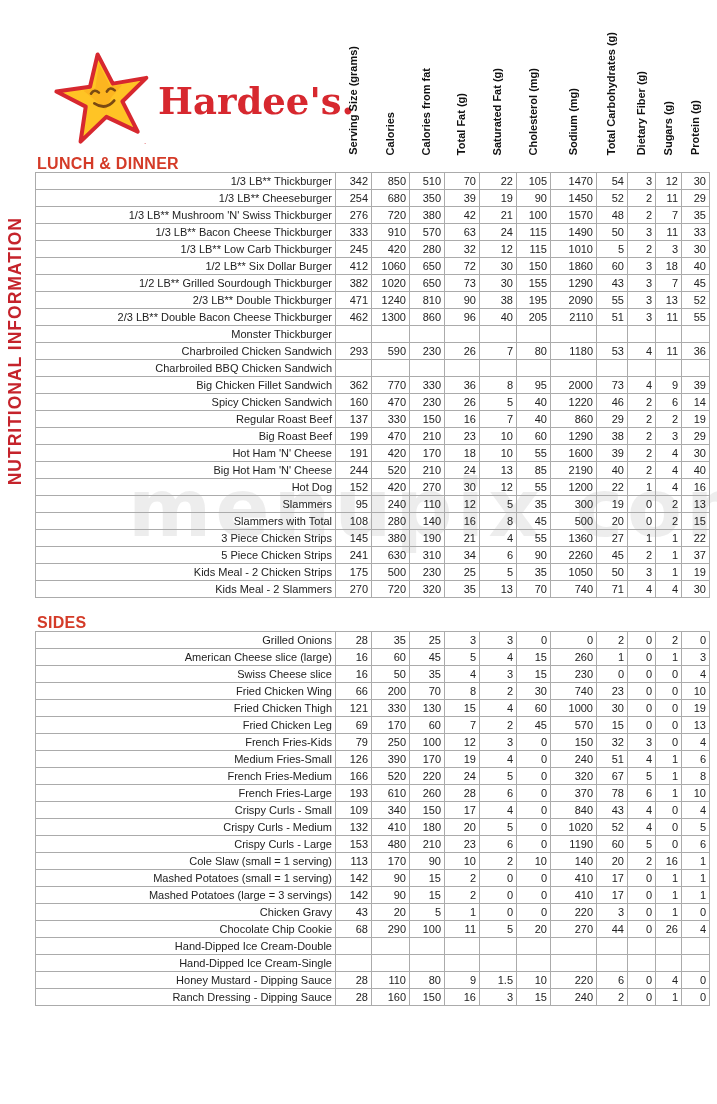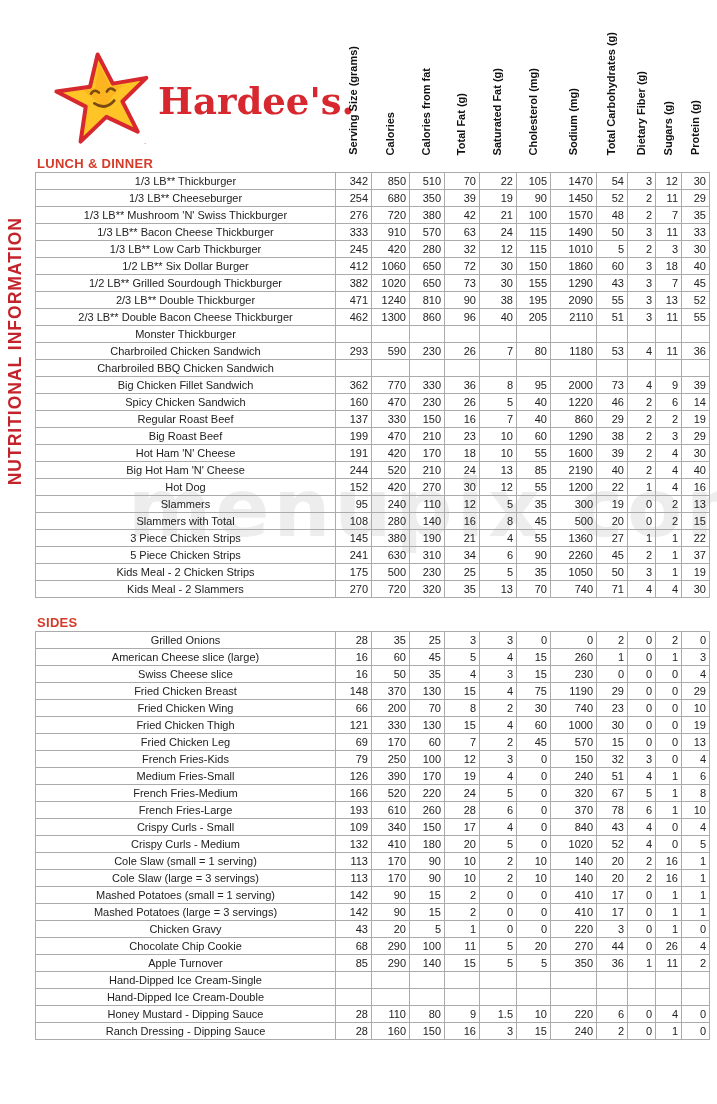--- a/index.html
+++ b/index.html
@@ -25,28 +25,28 @@
 
   
   #main{position:absolute;left:35px;top:8px;width:676px;}
 
   
   #colheads{position:relative;height:147px;margin-left:300px;display:flex;}
   .hcol{display:flex;align-items:flex-end;justify-content:center;height:147px;}
   .hcol span{writing-mode:vertical-rl;transform:rotate(180deg);white-space:nowrap;
           font-weight:bold;font-size:11px;color:#111;line-height:1;}
 
-  .section-title{font-weight:bold;font-size:13px;color:#d43b28;letter-spacing:0.3px;
+  .section-title{font-weight:bold;font-size:16px;color:#d43b28;letter-spacing:0.3px;
           margin:2px 0 2px 2px;height:13px;line-height:13px;}
   .gap{height:16px;}
 
   table.nutri{border-collapse:collapse;table-layout:fixed;width:674px;}
   table.nutri td{border:1px solid #ababab;height:16px;font-size:11px;line-height:12px;
           padding:0 3px;overflow:hidden;white-space:nowrap;}
-  td.name-cell{text-align:center;padding-left:4px;color:#222;}
+  td.name-cell{text-align:right;padding-left:4px;color:#222;}
   td.val-cell{text-align:right;color:#222;}
 </style>
 </head>
 <body>
 
 <div id="page">
 
   <div id="vtitle">
     <span>NUTRITIONAL INFORMATION</span>
   </div>
@@ -530,34 +530,20 @@
             <td class="val-cell">4</td>
             <td class="val-cell">3</td>
             <td class="val-cell">15</td>
             <td class="val-cell">230</td>
             <td class="val-cell">0</td>
             <td class="val-cell">0</td>
             <td class="val-cell">0</td>
             <td class="val-cell">4</td>
           </tr>
           <tr>
-            <td class="name-cell">Fried Chicken Breast</td>
-            <td class="val-cell">148</td>
-            <td class="val-cell">370</td>
-            <td class="val-cell">130</td>
-            <td class="val-cell">15</td>
-            <td class="val-cell">4</td>
-            <td class="val-cell">75</td>
-            <td class="val-cell">1190</td>
-            <td class="val-cell">29</td>
-            <td class="val-cell">0</td>
-            <td class="val-cell">0</td>
-            <td class="val-cell">29</td>
-          </tr>
-          <tr>
             <td class="name-cell">Fried Chicken Wing</td>
             <td class="val-cell">66</td>
             <td class="val-cell">200</td>
             <td class="val-cell">70</td>
             <td class="val-cell">8</td>
             <td class="val-cell">2</td>
             <td class="val-cell">30</td>
             <td class="val-cell">740</td>
             <td class="val-cell">23</td>
             <td class="val-cell">0</td>
@@ -670,48 +656,48 @@
             <td class="val-cell">20</td>
             <td class="val-cell">5</td>
             <td class="val-cell">0</td>
             <td class="val-cell">1020</td>
             <td class="val-cell">52</td>
             <td class="val-cell">4</td>
             <td class="val-cell">0</td>
             <td class="val-cell">5</td>
           </tr>
           <tr>
+            <td class="name-cell">Crispy Curls - Large</td>
+            <td class="val-cell">153</td>
+            <td class="val-cell">480</td>
+            <td class="val-cell">210</td>
+            <td class="val-cell">23</td>
+            <td class="val-cell">6</td>
+            <td class="val-cell">0</td>
+            <td class="val-cell">1190</td>
+            <td class="val-cell">60</td>
+            <td class="val-cell">5</td>
+            <td class="val-cell">0</td>
+            <td class="val-cell">6</td>
+          </tr>
+          <tr>
             <td class="name-cell">Cole Slaw (small = 1 serving)</td>
             <td class="val-cell">113</td>
             <td class="val-cell">170</td>
             <td class="val-cell">90</td>
             <td class="val-cell">10</td>
             <td class="val-cell">2</td>
             <td class="val-cell">10</td>
             <td class="val-cell">140</td>
             <td class="val-cell">20</td>
             <td class="val-cell">2</td>
             <td class="val-cell">16</td>
             <td class="val-cell">1</td>
           </tr>
           <tr>
-            <td class="name-cell">Cole Slaw (large = 3 servings)</td>
-            <td class="val-cell">113</td>
-            <td class="val-cell">170</td>
-            <td class="val-cell">90</td>
-            <td class="val-cell">10</td>
-            <td class="val-cell">2</td>
-            <td class="val-cell">10</td>
-            <td class="val-cell">140</td>
-            <td class="val-cell">20</td>
-            <td class="val-cell">2</td>
-            <td class="val-cell">16</td>
-            <td class="val-cell">1</td>
-          </tr>
-          <tr>
             <td class="name-cell">Mashed Potatoes (small = 1 serving)</td>
             <td class="val-cell">142</td>
             <td class="val-cell">90</td>
             <td class="val-cell">15</td>
             <td class="val-cell">2</td>
             <td class="val-cell">0</td>
             <td class="val-cell">0</td>
             <td class="val-cell">410</td>
             <td class="val-cell">17</td>
             <td class="val-cell">0</td>
@@ -754,49 +740,35 @@
             <td class="val-cell">11</td>
             <td class="val-cell">5</td>
             <td class="val-cell">20</td>
             <td class="val-cell">270</td>
             <td class="val-cell">44</td>
             <td class="val-cell">0</td>
             <td class="val-cell">26</td>
             <td class="val-cell">4</td>
           </tr>
           <tr>
-            <td class="name-cell">Apple Turnover</td>
-            <td class="val-cell">85</td>
-            <td class="val-cell">290</td>
-            <td class="val-cell">140</td>
-            <td class="val-cell">15</td>
-            <td class="val-cell">5</td>
-            <td class="val-cell">5</td>
-            <td class="val-cell">350</td>
-            <td class="val-cell">36</td>
-            <td class="val-cell">1</td>
-            <td class="val-cell">11</td>
-            <td class="val-cell">2</td>
+            <td class="name-cell">Hand-Dipped Ice Cream-Double</td>
+            <td class="val-cell"></td>
+            <td class="val-cell"></td>
+            <td class="val-cell"></td>
+            <td class="val-cell"></td>
+            <td class="val-cell"></td>
+            <td class="val-cell"></td>
+            <td class="val-cell"></td>
+            <td class="val-cell"></td>
+            <td class="val-cell"></td>
+            <td class="val-cell"></td>
+            <td class="val-cell"></td>
           </tr>
           <tr>
             <td class="name-cell">Hand-Dipped Ice Cream-Single</td>
-            <td class="val-cell"></td>
-            <td class="val-cell"></td>
-            <td class="val-cell"></td>
-            <td class="val-cell"></td>
-            <td class="val-cell"></td>
-            <td class="val-cell"></td>
-            <td class="val-cell"></td>
-            <td class="val-cell"></td>
-            <td class="val-cell"></td>
-            <td class="val-cell"></td>
-            <td class="val-cell"></td>
-          </tr>
-          <tr>
-            <td class="name-cell">Hand-Dipped Ice Cream-Double</td>
             <td class="val-cell"></td>
             <td class="val-cell"></td>
             <td class="val-cell"></td>
             <td class="val-cell"></td>
             <td class="val-cell"></td>
             <td class="val-cell"></td>
             <td class="val-cell"></td>
             <td class="val-cell"></td>
             <td class="val-cell"></td>
             <td class="val-cell"></td>

